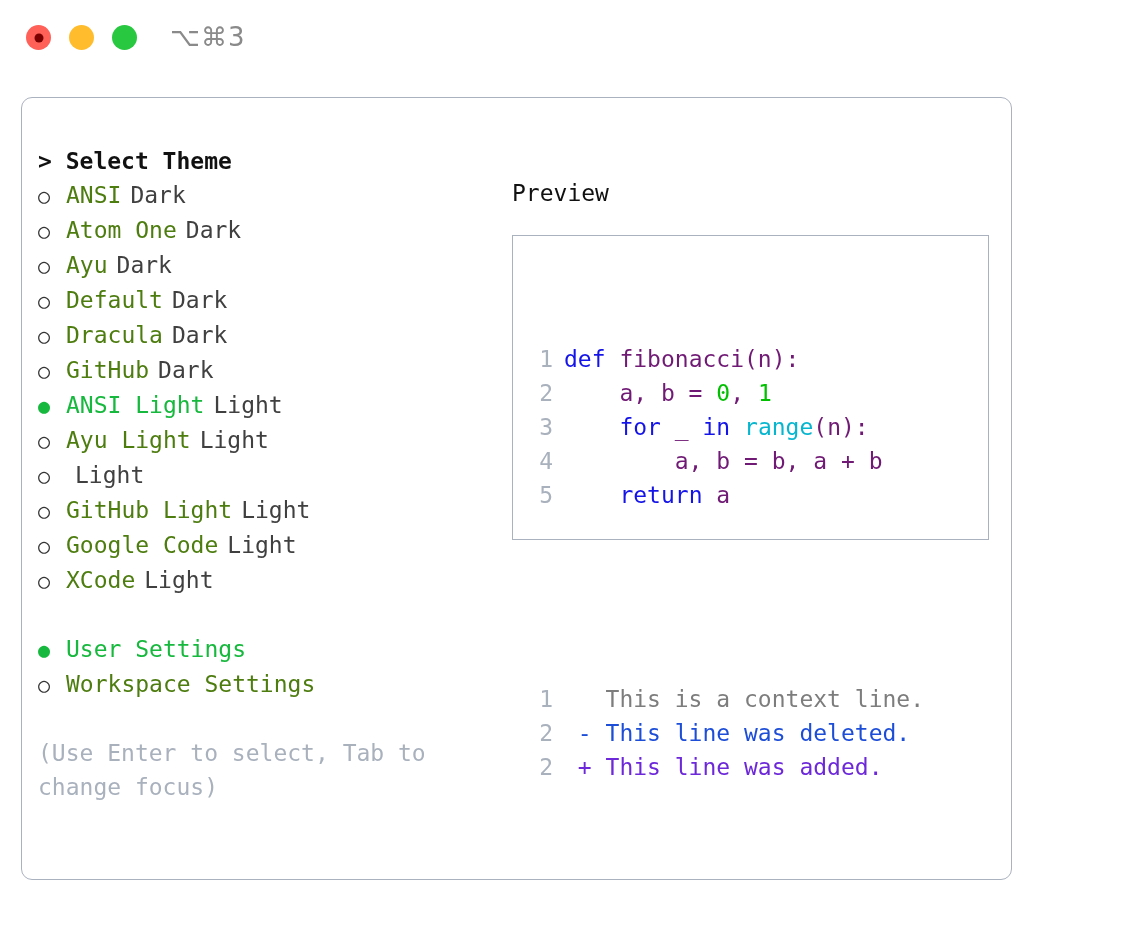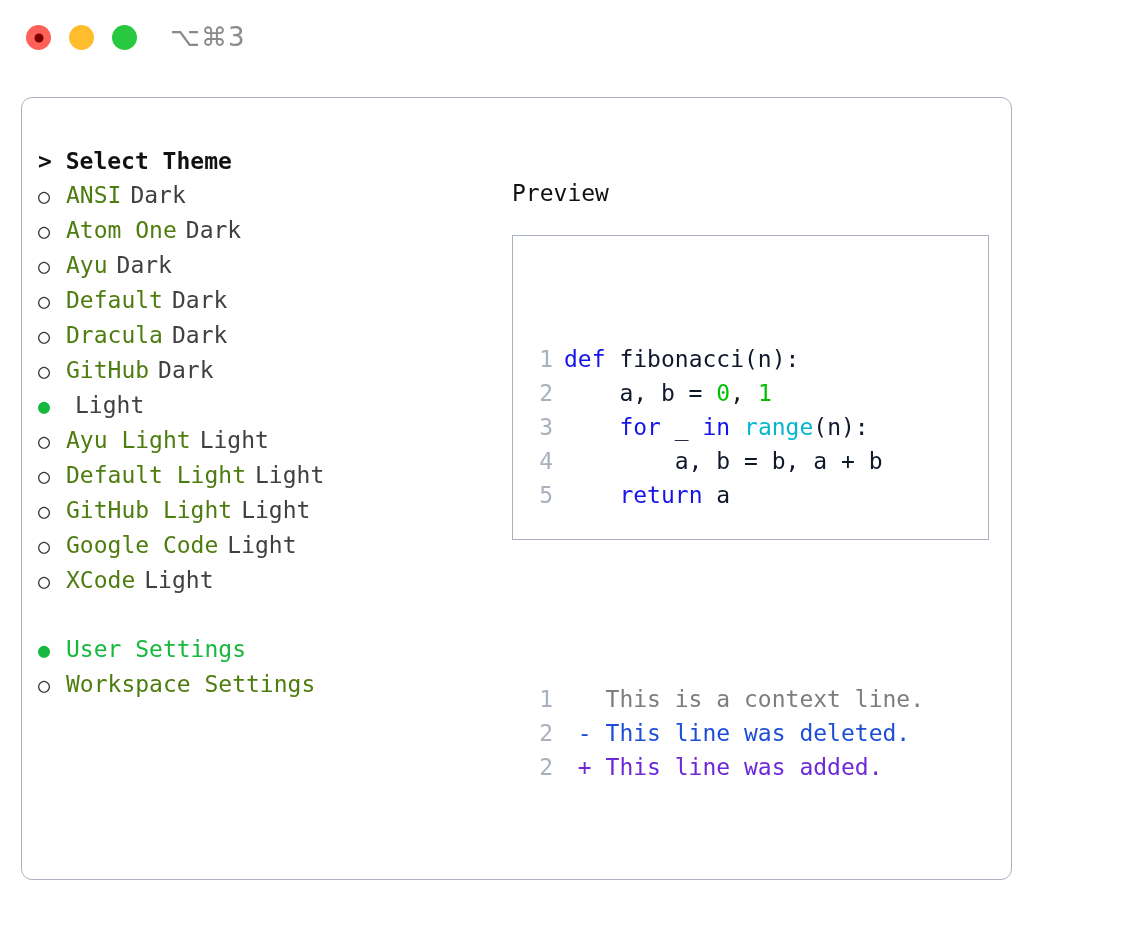--- a/index.html
+++ b/index.html
@@ -162,21 +162,21 @@
     width: 28px;
     text-align: right;
     flex: 0 0 28px;
     padding-right: 11px;
   }
   .ctext { color: #1c1c1c; }
 
   .tok-kw   { color: #1414e8; }
   .tok-fn   { color: #06b6cf; }
   .tok-num  { color: #00c000; }
-  .tok-plain{ color: #0f172a; }
+  .tok-plain{ color: #701a75; }
   .tok-ctx  { color: #7d7d7d; }
   .tok-del  { color: #1d4ed8; }
   .tok-add  { color: #6d28d9; }
 
   .diff-gap { height: 34px; }
 </style>
 </head>
 <body>
 
 <div class="titlebar">
@@ -194,36 +194,37 @@
     <div class="left-col">
       <div class="section-title">&gt; Select Theme</div>
 
       <div id="theme-list">
           <div class="opt-row"><span class="bullet">○</span><span class="opt-name">ANSI</span><span class="opt-mode">Dark</span></div>
           <div class="opt-row"><span class="bullet">○</span><span class="opt-name">Atom One</span><span class="opt-mode">Dark</span></div>
           <div class="opt-row"><span class="bullet">○</span><span class="opt-name">Ayu</span><span class="opt-mode">Dark</span></div>
           <div class="opt-row"><span class="bullet">○</span><span class="opt-name">Default</span><span class="opt-mode">Dark</span></div>
           <div class="opt-row"><span class="bullet">○</span><span class="opt-name">Dracula</span><span class="opt-mode">Dark</span></div>
           <div class="opt-row"><span class="bullet">○</span><span class="opt-name">GitHub</span><span class="opt-mode">Dark</span></div>
-          <div class="opt-row selected"><span class="bullet sel">●</span><span class="opt-mode">Light</span></div>
+          <div class="opt-row selected"><span class="bullet sel">●</span><span class="opt-name">ANSI Light</span><span class="opt-mode">Light</span></div>
           <div class="opt-row"><span class="bullet">○</span><span class="opt-name">Ayu Light</span><span class="opt-mode">Light</span></div>
-          <div class="opt-row"><span class="bullet">○</span><span class="opt-name">Default Light</span><span class="opt-mode">Light</span></div>
+          <div class="opt-row"><span class="bullet">○</span><span class="opt-mode">Light</span></div>
           <div class="opt-row"><span class="bullet">○</span><span class="opt-name">GitHub Light</span><span class="opt-mode">Light</span></div>
           <div class="opt-row"><span class="bullet">○</span><span class="opt-name">Google Code</span><span class="opt-mode">Light</span></div>
           <div class="opt-row"><span class="bullet">○</span><span class="opt-name">XCode</span><span class="opt-mode">Light</span></div>
         </div>
 
       <div class="spacer-block"></div>
 
 
       <div id="apply-list">
           <div class="opt-row selected"><span class="bullet sel">●</span><span class="opt-name">User Settings</span></div>
           <div class="opt-row"><span class="bullet">○</span><span class="opt-name">Workspace Settings</span></div>
         </div>
 
+      <div class="hint">(Use Enter to select, Tab to change focus)</div>
     </div>
 
     <div class="right-col">
       <div class="section-title plain" style="padding-left:29px;">Preview</div>
 
       <div class="preview-box">
         <div class="code-area">
           <div id="code-lines"><div class="code-line"><span class="lnum">1</span><span class="ctext"><span class="tok-kw">def</span><span class="tok-plain"> fibonacci(n):</span></span></div><div class="code-line"><span class="lnum">2</span><span class="ctext"><span class="tok-plain">    a, b = </span><span class="tok-num">0</span><span class="tok-plain">, </span><span class="tok-num">1</span></span></div><div class="code-line"><span class="lnum">3</span><span class="ctext"><span class="tok-plain">    </span><span class="tok-kw">for</span><span class="tok-plain"> _ </span><span class="tok-kw">in</span><span class="tok-plain"> </span><span class="tok-fn">range</span><span class="tok-plain">(n):</span></span></div><div class="code-line"><span class="lnum">4</span><span class="ctext"><span class="tok-plain">        a, b = b, a + b</span></span></div><div class="code-line"><span class="lnum">5</span><span class="ctext"><span class="tok-plain">    </span><span class="tok-kw">return</span><span class="tok-plain"> a</span></span></div></div>
           <div class="diff-gap"></div>
           <div id="diff-lines"><div class="code-line"><span class="lnum">1</span><span class="ctext"><span class="tok-ctx">   This is a context line.</span></span></div><div class="code-line"><span class="lnum">2</span><span class="ctext"><span class="tok-del"> - This line was deleted.</span></span></div><div class="code-line"><span class="lnum">2</span><span class="ctext"><span class="tok-add"> + This line was added.</span></span></div></div>

